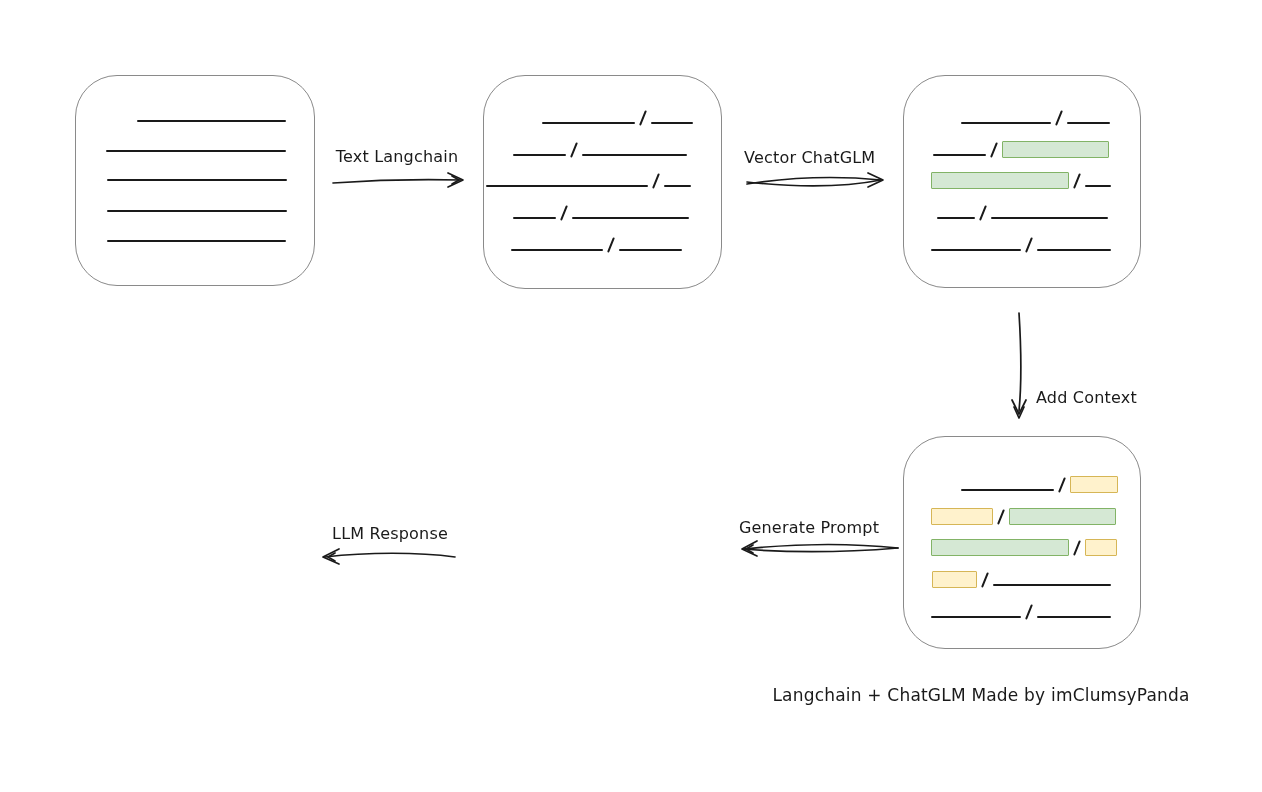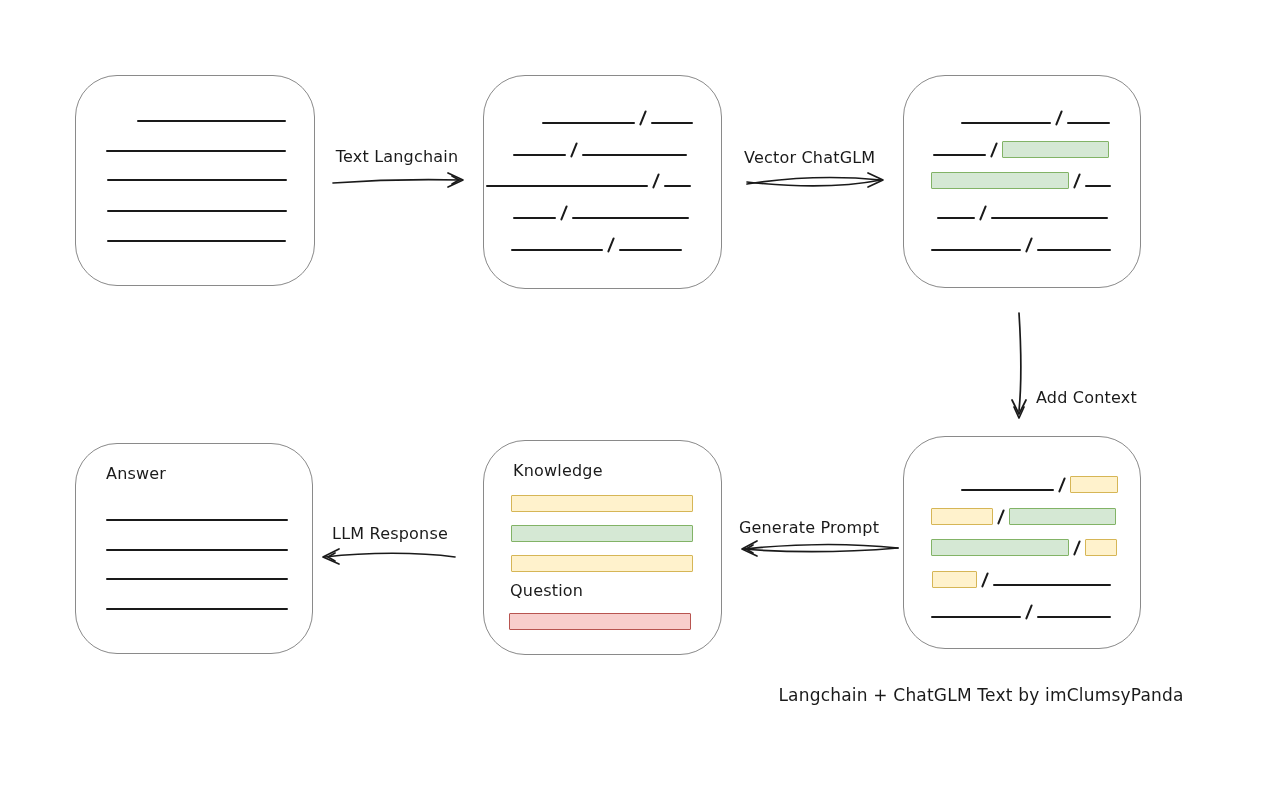--- a/index.html
+++ b/index.html
@@ -199,48 +199,29 @@
         <div class="slash"></div>
         <div class="seg-line" style="width: 118px;"></div>
       </div>
       <div class="seg-row" style="top: 163px; left: 27px;">
         <div class="seg-line" style="width: 90px;"></div>
         <div class="slash"></div>
         <div class="seg-line" style="width: 74px;"></div>
       </div>
     </div>
 
-  <div class="node" style="left:483px; top:440px; width:239px; height:215px;">
-    <div class="inner-lbl" style="left:29px; top:20px;">Knowledge</div>
-    <div class="bar-stack" style="left:27px; top:54px;">
-        <div class="pbar yellow"></div>
-        <div class="pbar green"></div>
-        <div class="pbar yellow"></div>
-      </div>
-    <div class="inner-lbl" style="left:26px; top:140px;">Question</div>
-    <div class="bar-stack" style="left:25px; top:172px;">
-        <div class="pbar red"></div>
-      </div>
-  </div>
-
-  <div class="node" style="left:75px; top:443px; width:238px; height:211px;">
-    <div class="inner-lbl" style="left:30px; top:20px;">Answer</div>
-  <div class="doc-line" style="left: 30px; top: 75px; width: 182px;"></div>
-      <div class="doc-line" style="left: 30px; top: 105px; width: 182px;"></div>
-      <div class="doc-line" style="left: 30px; top: 134px; width: 182px;"></div>
-      <div class="doc-line" style="left: 30px; top: 164px; width: 182px;"></div>
-    </div>
+
 
   <div class="flow-lbl" style="left:332px; top:147px; width:130px;">Text Langchain</div>
   <div class="flow-lbl" style="left:744px; top:148px; width:130px;">Vector ChatGLM</div>
   <div class="flow-lbl" style="left:1036px; top:352px;margin-top:36px;">Add Context</div>
   <div class="flow-lbl" style="left:734px; top:518px; width:150px;">Generate Prompt</div>
   <div class="flow-lbl" style="left:325px; top:524px; width:130px;">LLM Response</div>
 
-  <div class="caption">Langchain + ChatGLM Text by imClumsyPanda</div>
+  <div class="caption">Langchain + ChatGLM Made by imClumsyPanda</div>
 
   <svg class="arrow-layer" viewBox="0 0 1262 792" xmlns="http://www.w3.org/2000/svg">
     <g>
       <path d="M333 183 C 375 180, 420 179, 461 180"></path>
       <path d="M448 173 L 463 180 L 448 187"></path>
       <path d="M452 176 L 459 180 L 452 184"></path>
     </g>
     <g>
       <path d="M747 184 C 792 177, 840 176, 881 180"></path>
       <path d="M747 182 C 792 187, 840 188, 881 180"></path>

